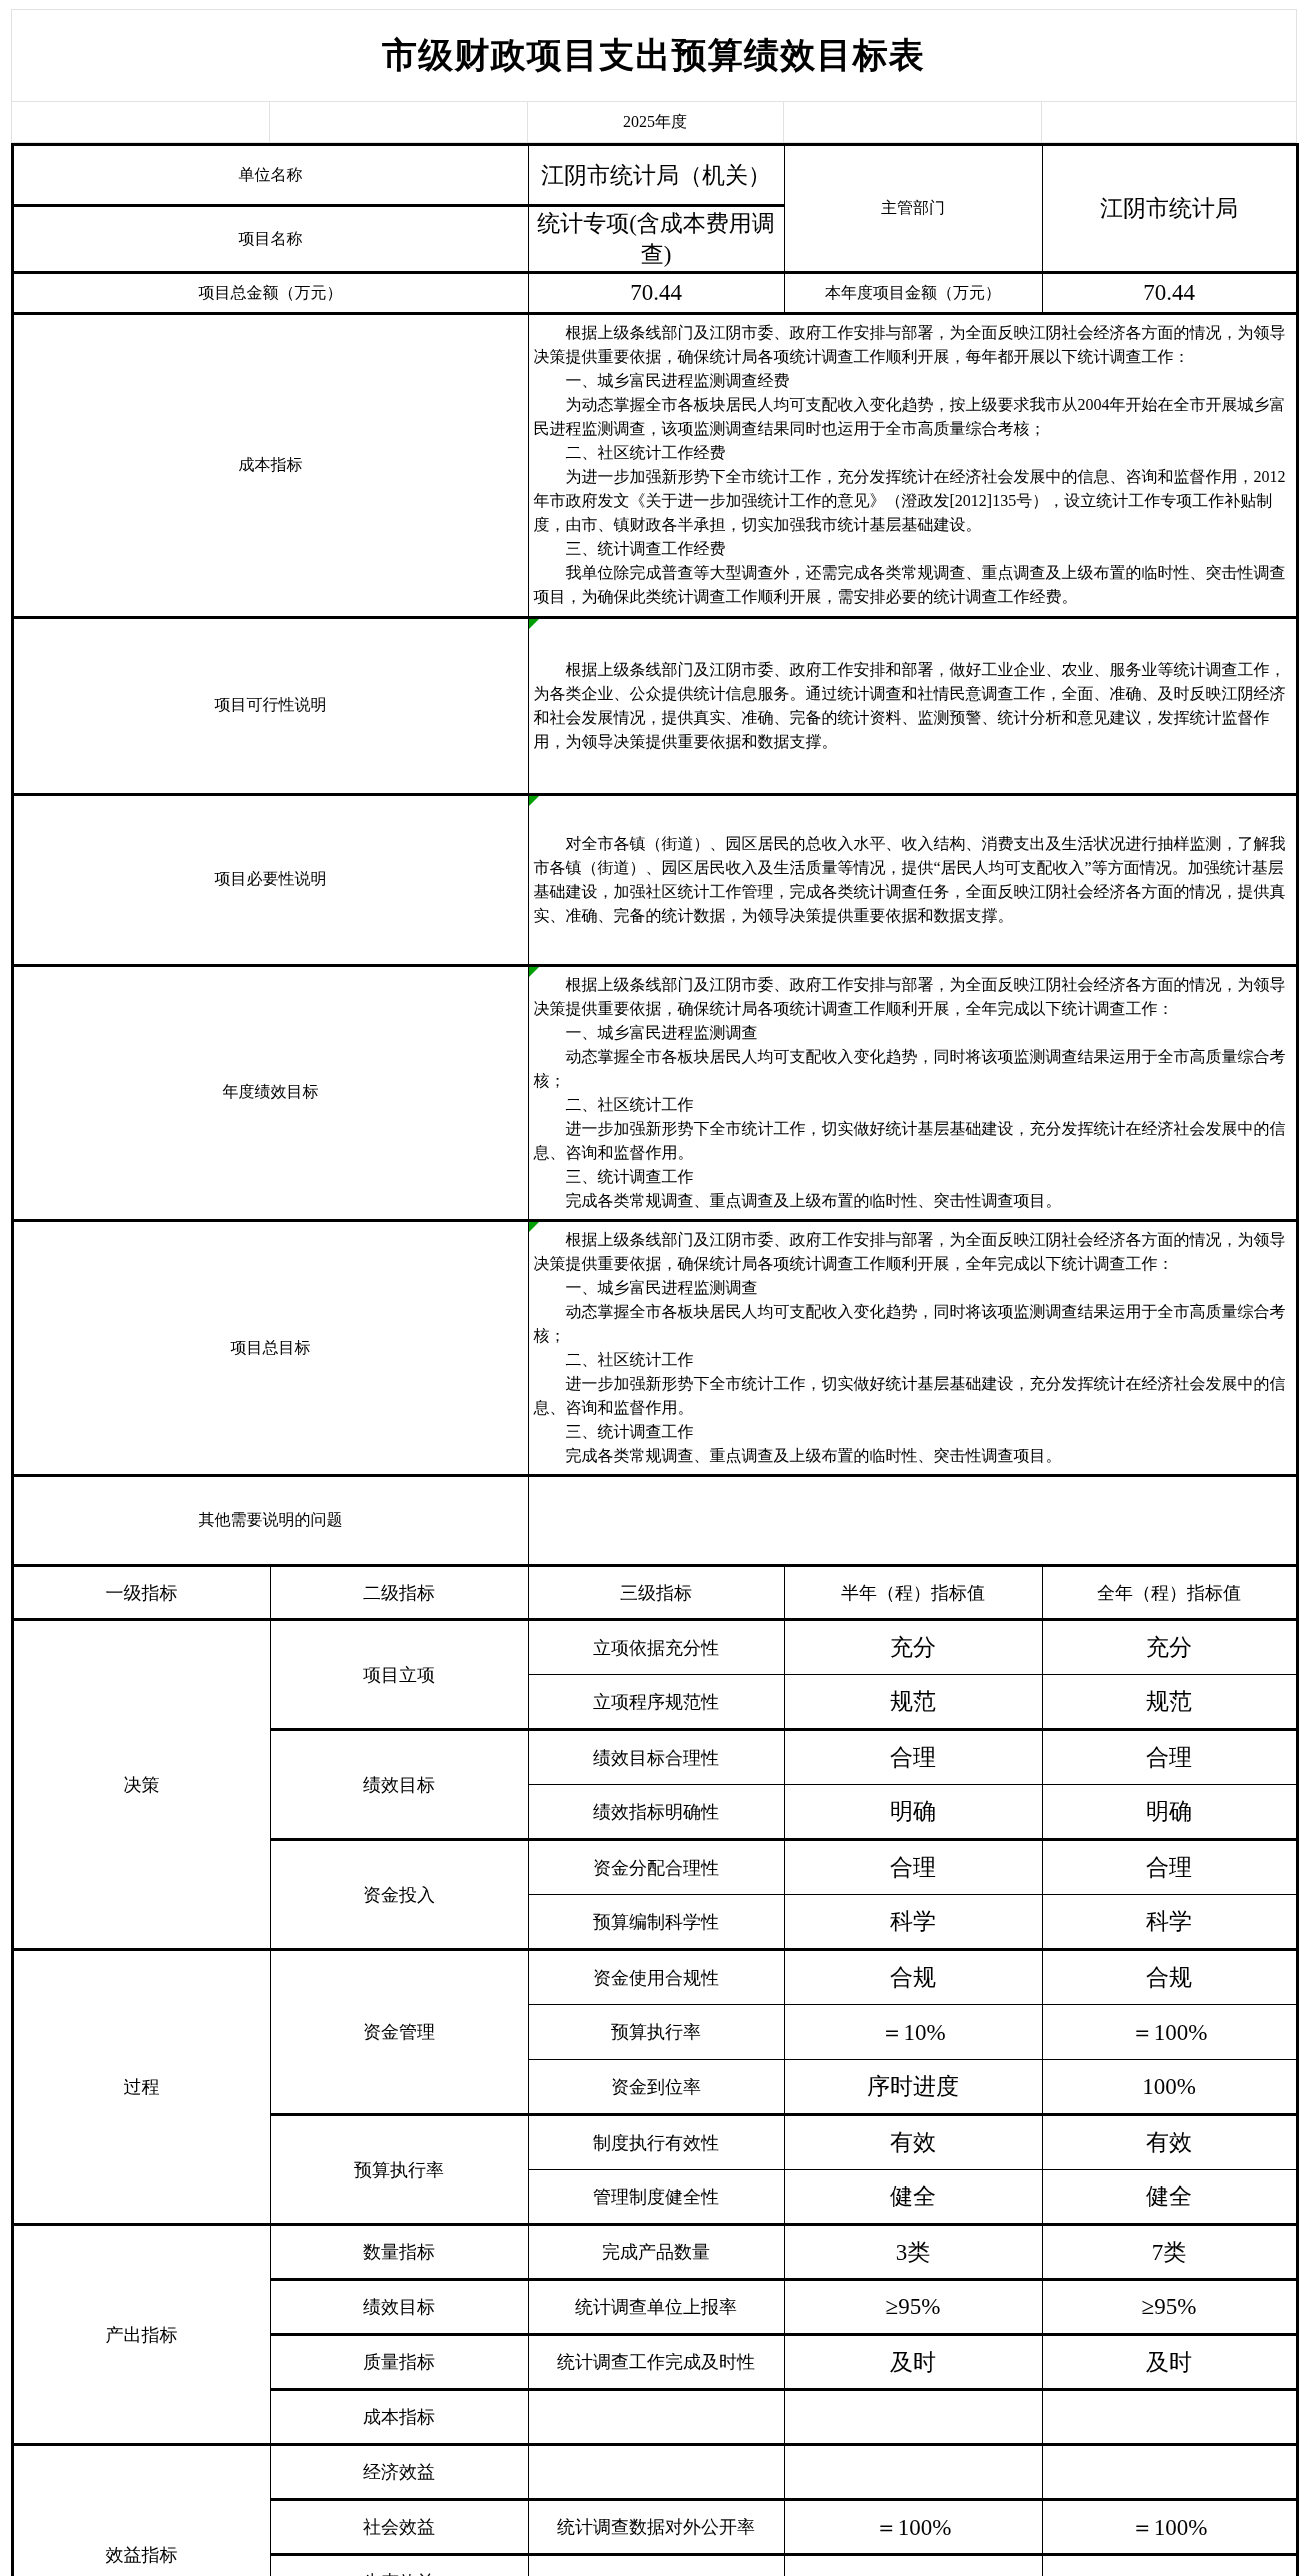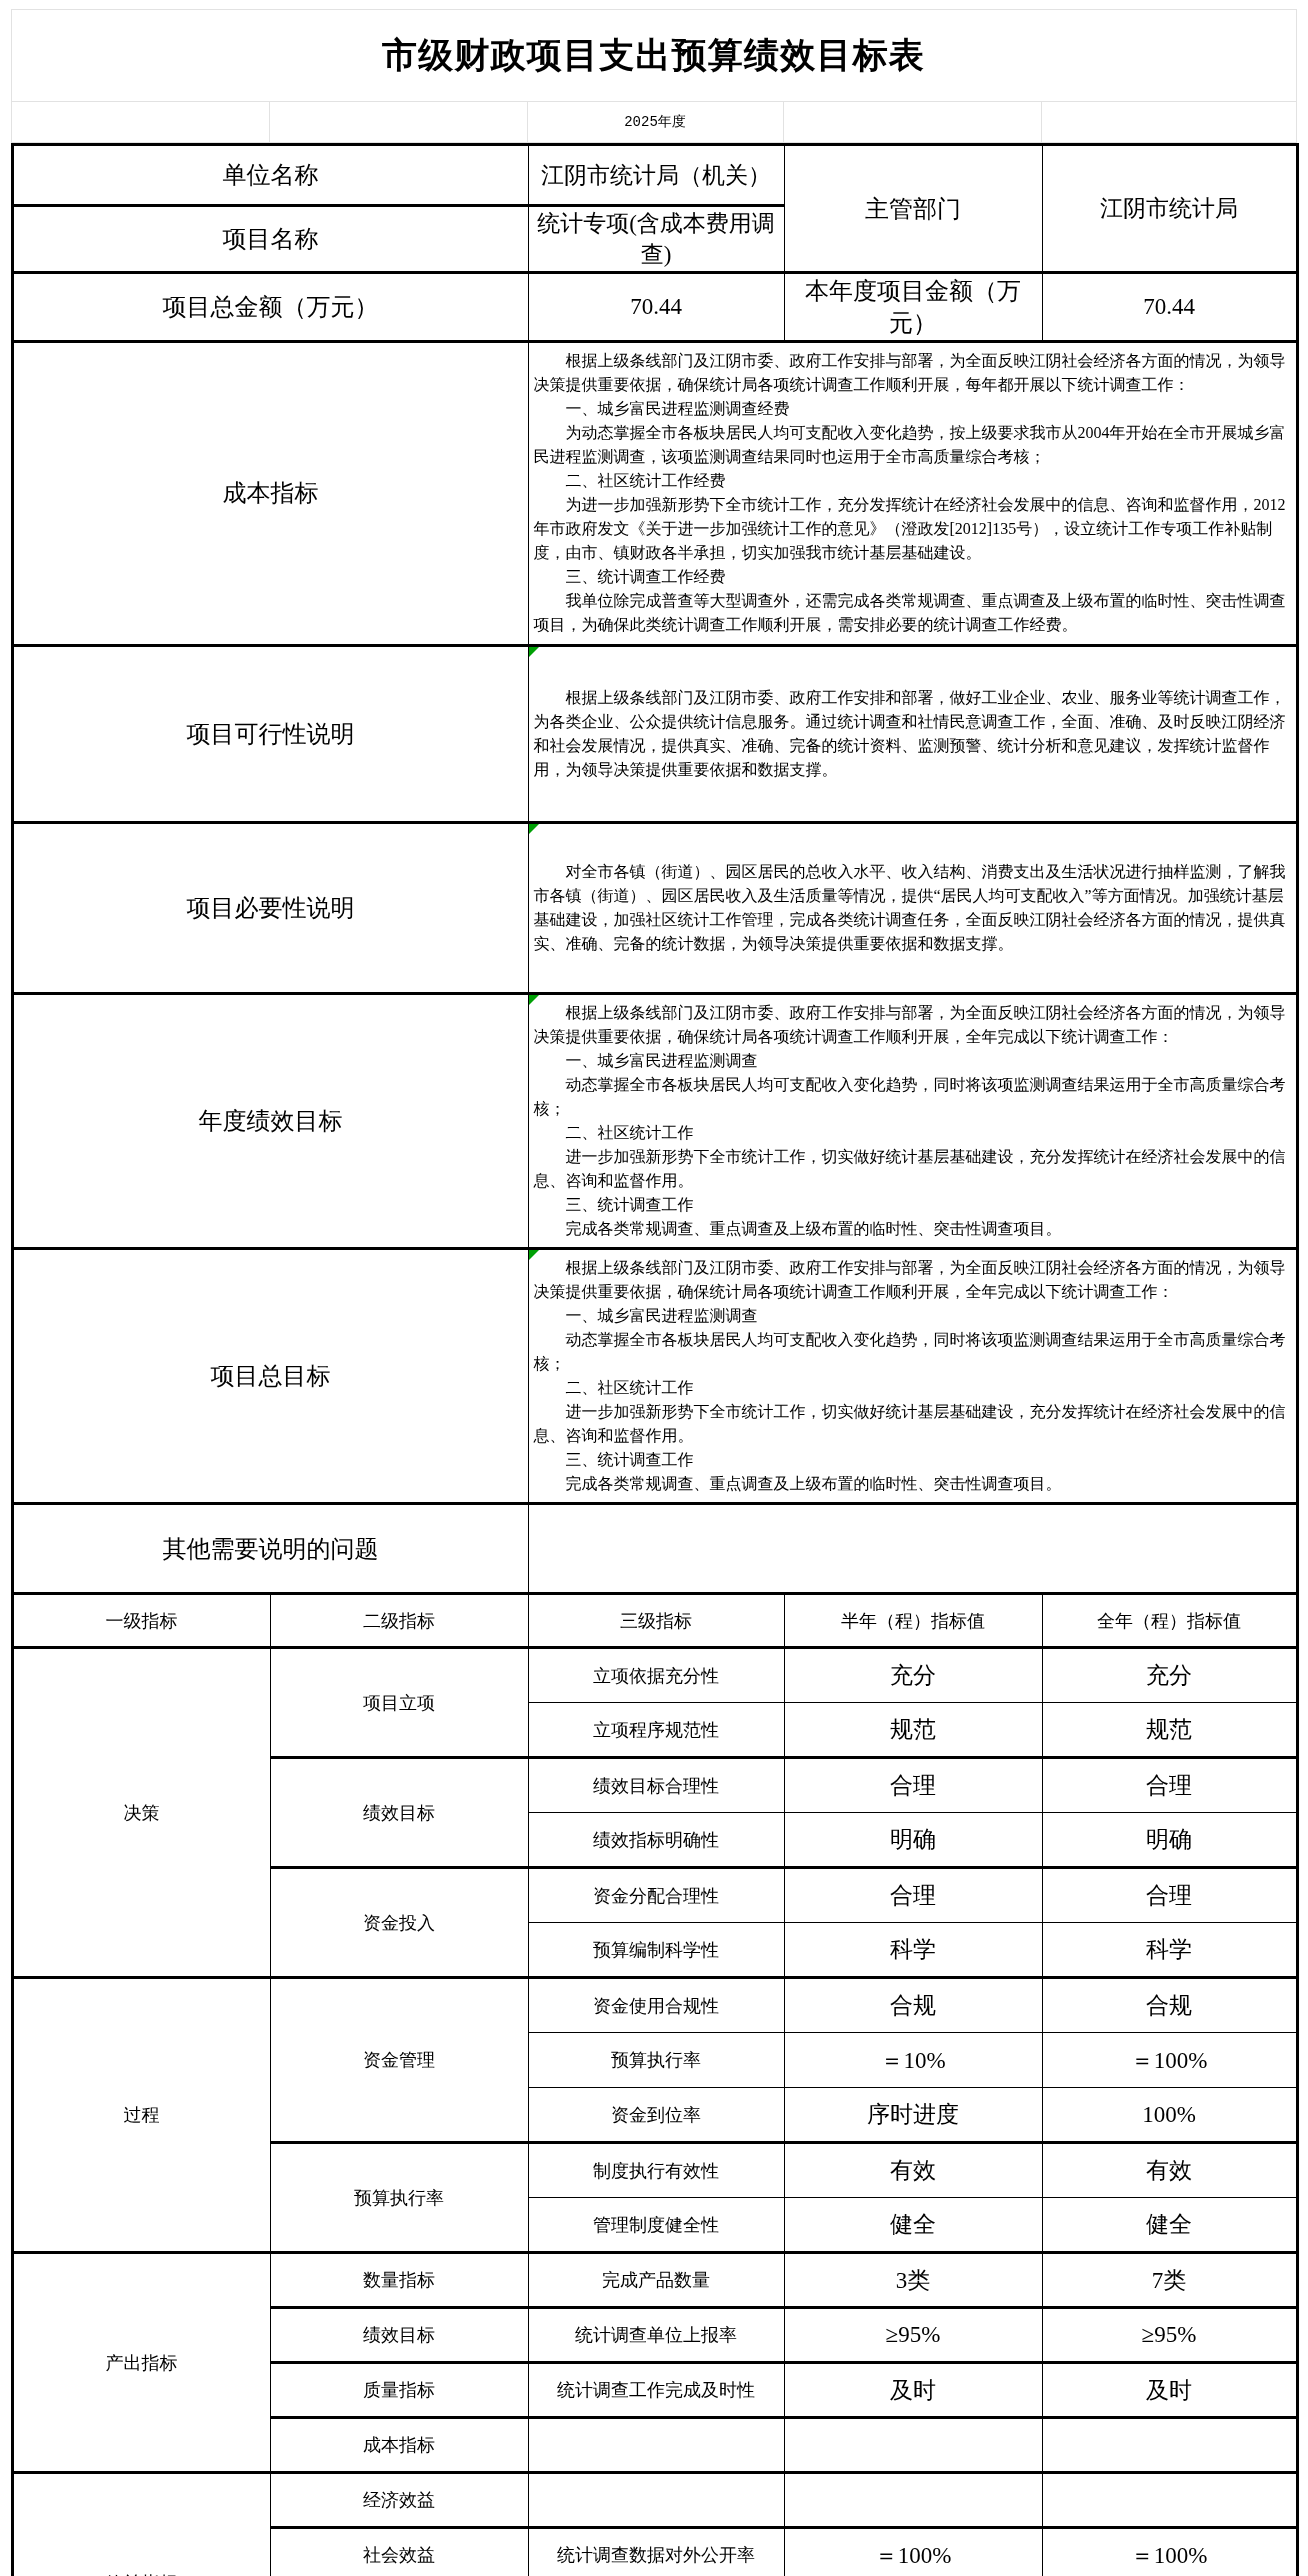--- a/index.html
+++ b/index.html
@@ -4,29 +4,29 @@
 <style>
   html,body{margin:0;padding:0;background:#ffffff;}
   body{width:1308px;font-family:"Liberation Serif","DejaVu Serif",serif;color:#000;}
   .sheet{margin:9.2px 0 0 10.5px;width:1285px;}
   table{border-collapse:collapse;table-layout:fixed;width:1285px;}
   td{vertical-align:middle;overflow:hidden;}
   
   table.light{border:1.2px solid #e2e2e2;}
   table.light td{border:1.2px solid #e2e2e2;background:#fff;}
   .title{ text-align:center;font-size:35px;font-weight:bold;letter-spacing:1.2px;}
-  .year{ text-align:center;font-size:14px;font-family:Liberation Mono, monospace;}
+  .year{ text-align:center;font-size:16px;}
   
   table.main{border:3.7px solid #000;}
   table.main td{border:1.8px solid #000;background:#fff;}
   tr.pa > td{border-top-width:3.7px;border-bottom-width:3.7px;}
   tr.hd > td{border-top-width:3.7px;border-bottom-width:3.7px;}
   tr.G  > td{border-top-width:3.7px;}
   tr.g  > td{border-top-width:3.1px;}
-  .lab{text-align:center;font-size:24px;}
+  .lab{text-align:center;font-size:16px;}
   .lab2{text-align:center;font-size:18px;}
   .val{text-align:center;font-size:23px;}
   .content{position:relative;text-align:left;font-size:16px;line-height:24px;padding:6.2px 5px;vertical-align:middle;}
   .content p{margin:0;text-indent:2em;}
   .mark{position:absolute;top:0;left:0;width:0;height:0;
         border-top:10px solid #00a005;border-right:10px solid transparent;}
 </style>
 </head>
 <body>
 

